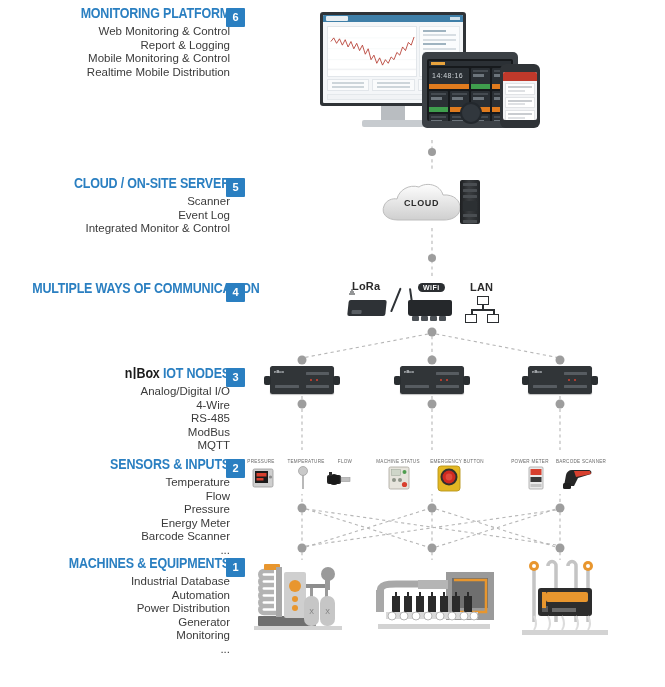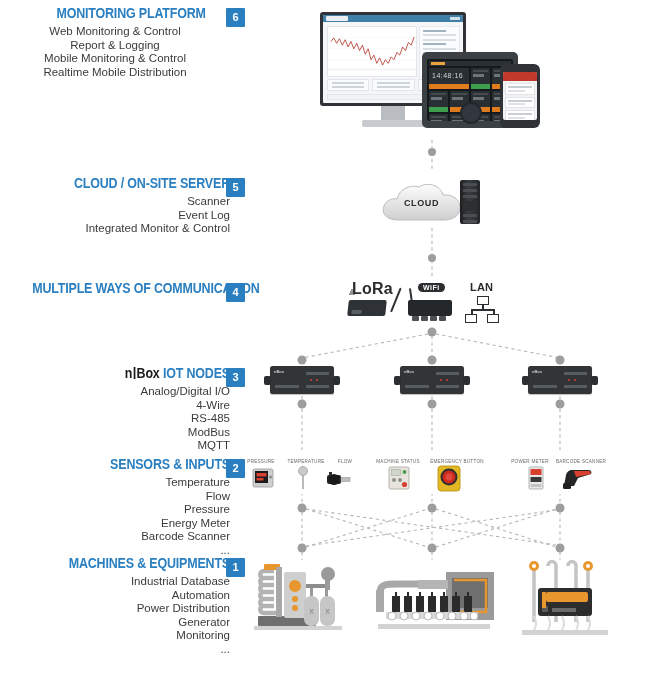--- a/index.html
+++ b/index.html
@@ -267,21 +267,21 @@
   }
 
   
   .mach-svg { position: absolute; }
 </style>
 </head>
 <body>
 
 <div id="stage">
 
-  <div class="layer-label" style="top:6px;text-align:center;">
+  <div class="layer-label" style="top:6px;">
     <span class="layer-head">MONITORING PLATFORM</span>
     <div class="layer-sub">
       <div>Web Monitoring &amp; Control</div>
       <div>Report &amp; Logging</div>
       <div>Mobile Monitoring &amp; Control</div>
       <div>Realtime Mobile Distribution</div>
     </div>
   </div>
   <div class="badge" style="left:226px; top:8px;">6</div>
 
@@ -535,21 +535,21 @@
 
   <div class="server-rack" style="left:460px; top:180px; width:20px; height:44px;">
     <div class="slot"></div>
       <div class="slot"></div>
       <div class="slot"></div>
     <div class="slot" style="background:#2c3033; height:10px;"></div>
     <div class="slot"></div>
       <div class="slot"></div>
   </div>
 
-  <div class="comm-label" style="left:352px; top:280px; font-size:16px;">LoRa</div>
+  <div class="comm-label" style="left:352px; top:280px; font-size:11px;">LoRa</div>
   <svg style="position:absolute; left:348px; top:288px;" width="8" height="7">
     <path d="M1,6 L7,6 M2,4 L6,4 M3,2 L5,2" stroke="#2b2e31" stroke-width="1" fill="none"></path>
   </svg>
   <div class="antenna" style="left:390px; top:286px; width:2px; height:26px; transform:rotate(22deg);"></div>
   <div class="lora-box" style="left:348px; top:300px; width:38px; height:16px; transform:skewX(-6deg);">
     <div style="position:absolute; left:4px; top:10px; width:10px; height:4px; background:#5a5f64; border-radius:1px;"></div>
   </div>
 
   <div class="wifi-badge" style="left:418px; top:283px;">WiFi</div>
   <div class="antenna" style="left:412px; top:288px; width:2px; height:22px; transform:rotate(-8deg);"></div>

